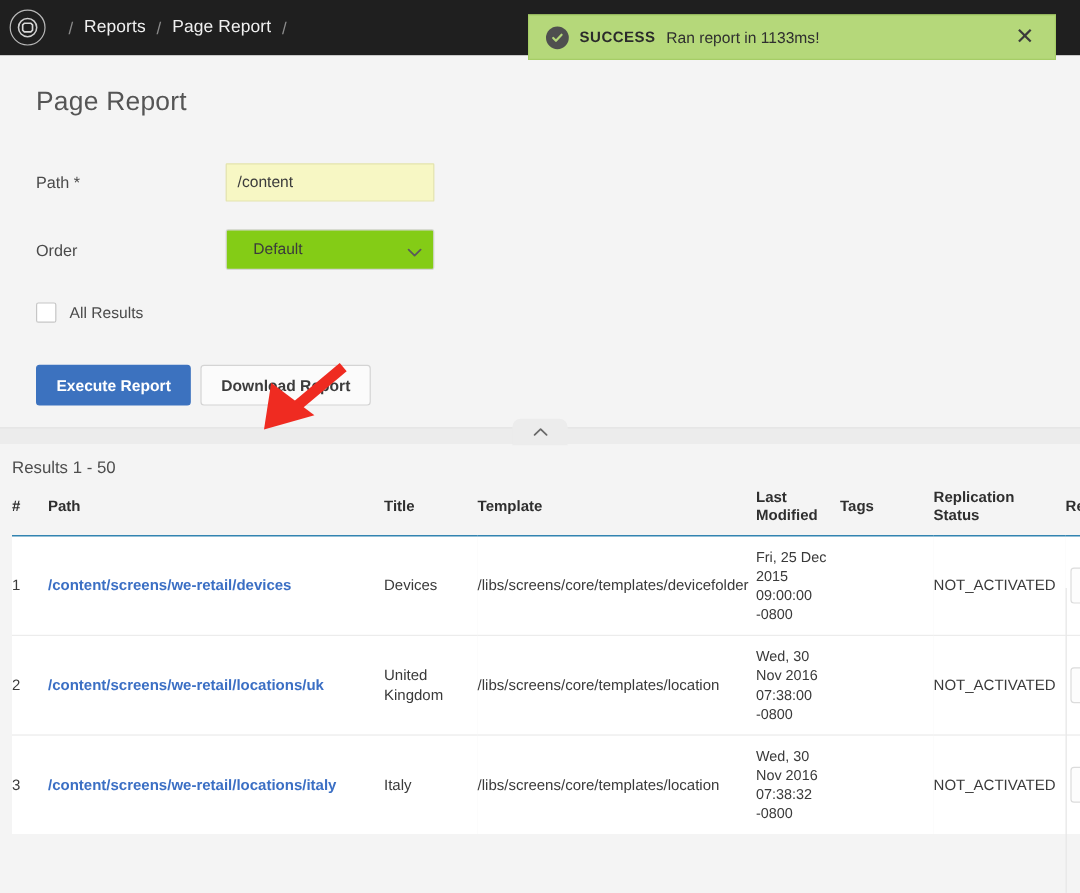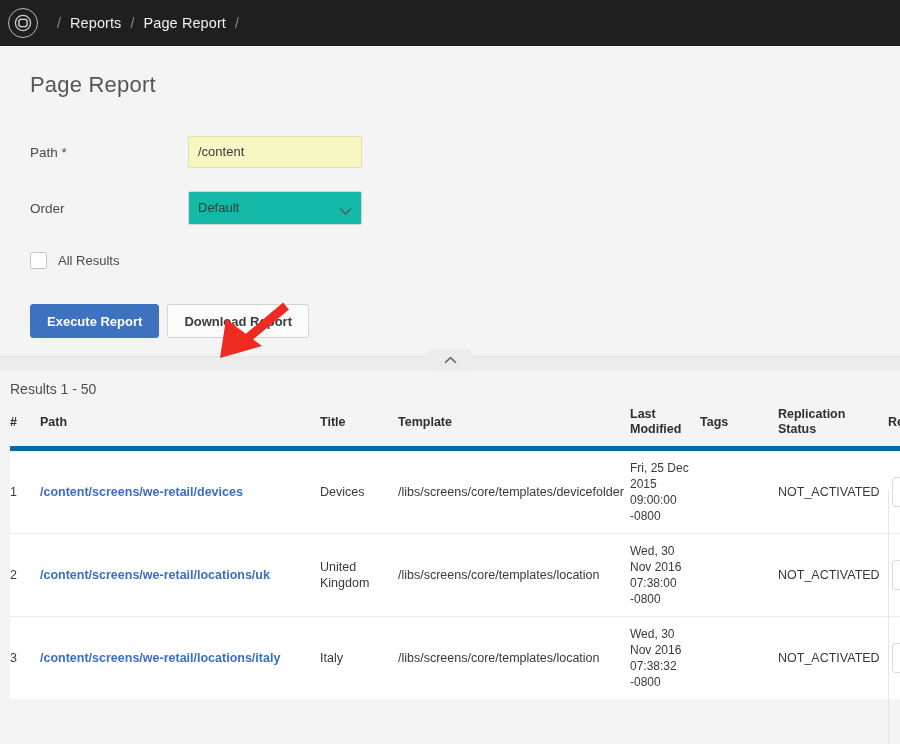--- a/index.html
+++ b/index.html
@@ -110,24 +110,24 @@
     border-radius: 1px;
   }
   .txtfield.autofill { background: #f7f7c4; border-color: #e3e3ad; }
   .selectwrap {
     position: relative;
     width: 174px; height: 34px;
   }
   .selectwrap .sel {
     width: 174px; height: 34px;
     border: 1px solid #d6d6d6;
-    background: #14b8a6;
+    background: #84cc16;
     font-size: 13px;
     color: #3b3b3b;
-    padding: 0 9px;
+    padding: 0 22px;
     line-height: 32px;
     border-radius: 2px;
   }
   .selectwrap .chev {
     position: absolute; right: 10px; top: 11px;
     pointer-events: none;
   }
 
   .checkrow {
     display: flex; align-items: center;
@@ -224,21 +224,21 @@
     line-height: 15px;
   }
   table.rpt td {
     vertical-align: middle;
     padding: 9px 6px 9px 0;
     border-top: 1px solid #ececec;
     background: #fff;
     color: #3a3a3a;
     line-height: 16px;
   }
-  table.rpt tr.first td { border-top: 5px solid #0369a1; }
+  table.rpt tr.first td { border-top: 1px solid #0369a1; }
   .c-num  { width: 30px;  }
   .c-path { width: 280px; }
   .c-title{ width: 78px;  }
   .c-tpl  { width: 232px; }
   .c-mod  { width: 70px;  }
   .c-tags { width: 78px;  }
   .c-rep  { width: 110px; }
   .c-re   { width: 77px;  }
   td.c-num { color: #444; }
   a.pathlink { color: #3b6fc4; text-decoration: none; word-break: break-all; font-weight: bold; }
@@ -271,20 +271,30 @@
   </div>
 
   <div class="crumbs">
     <span class="crumb-sep">/</span>
     <span class="crumb-link">Reports</span>
     <span class="crumb-sep">/</span>
     <span class="crumb-link">Page Report</span>
     <span class="crumb-sep">/</span>
   </div>
 
+  <div id="toast">
+    <span class="tick">
+      <svg width="11" height="11" viewBox="0 0 11 11">
+        <path d="M2 5.6 L4.3 8 L9 2.9" fill="none" stroke="#b5d87a" stroke-width="1.8" stroke-linecap="round" stroke-linejoin="round"></path>
+      </svg>
+    </span>
+    <span class="t-label">SUCCESS</span>
+    <span class="t-msg">Ran report in 1133ms!</span>
+    <span class="t-close">✕</span>
+  </div>
 </div>
 
 <h1 id="page-title">Page Report</h1>
 
 <div id="form">
 
   <div class="frow">
     <div class="flabel">Path *</div>
     <div class="fctl">
       <div class="txtfield autofill">/content</div>

